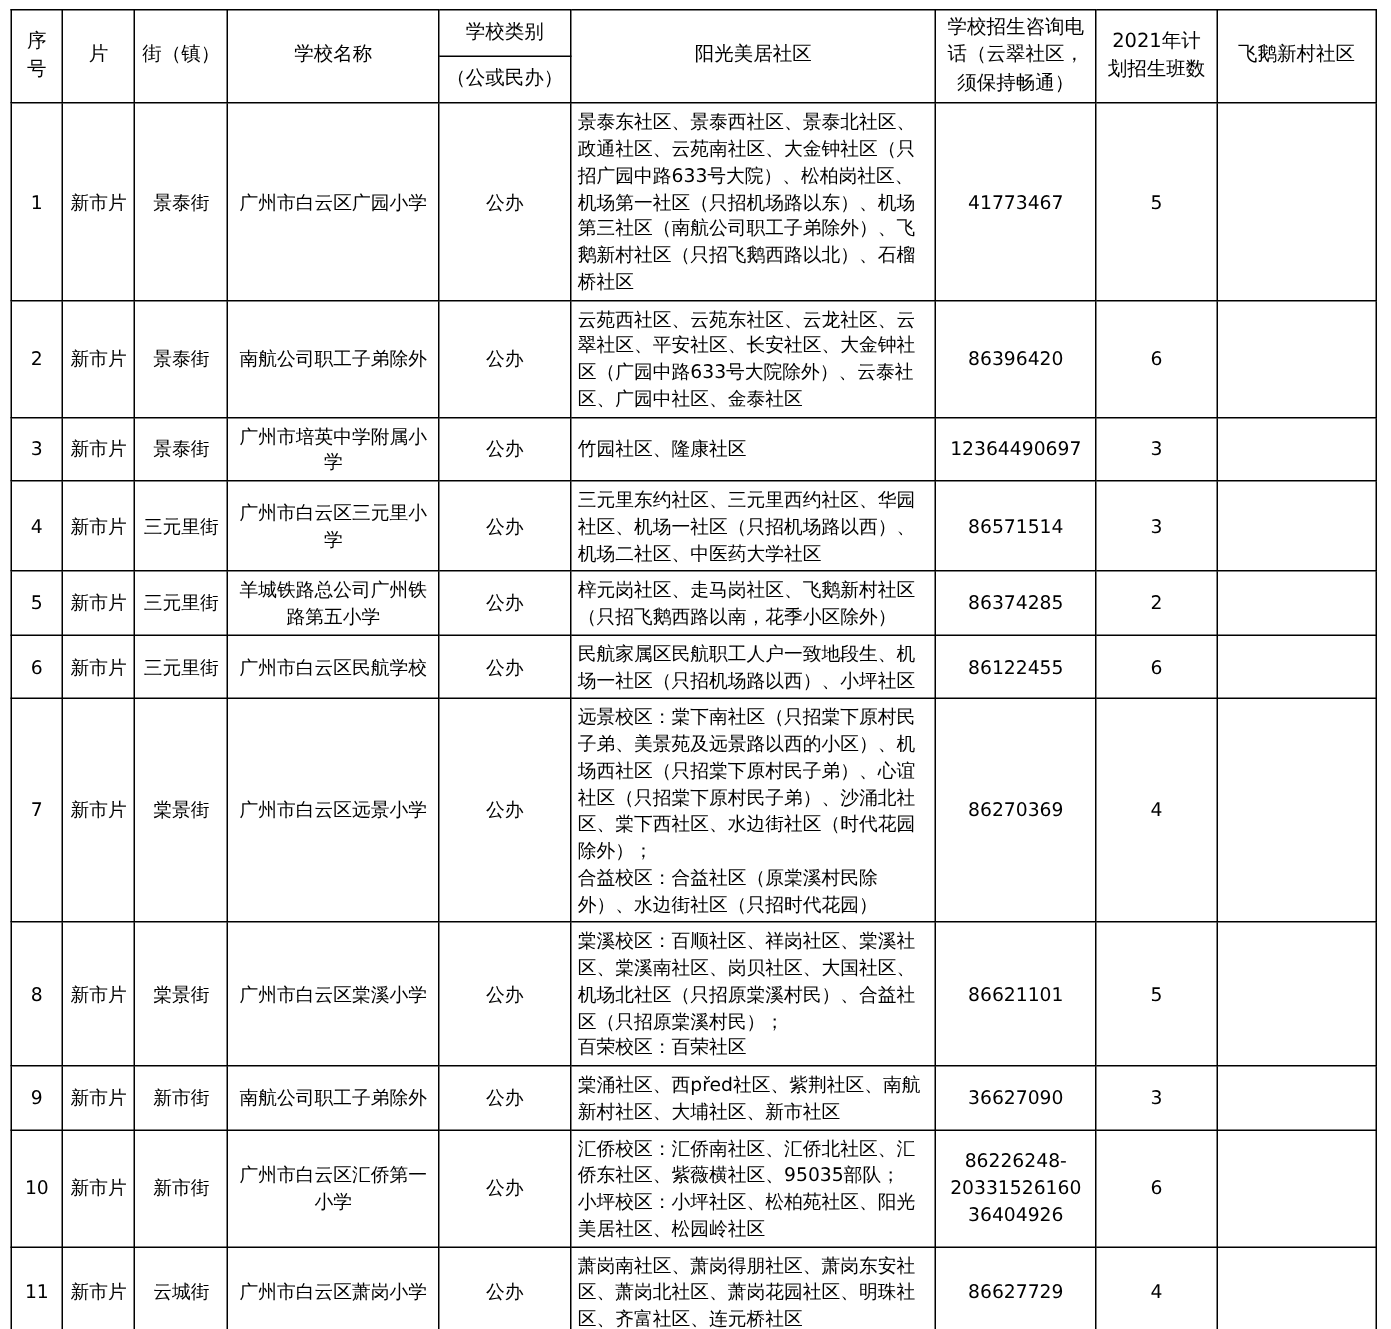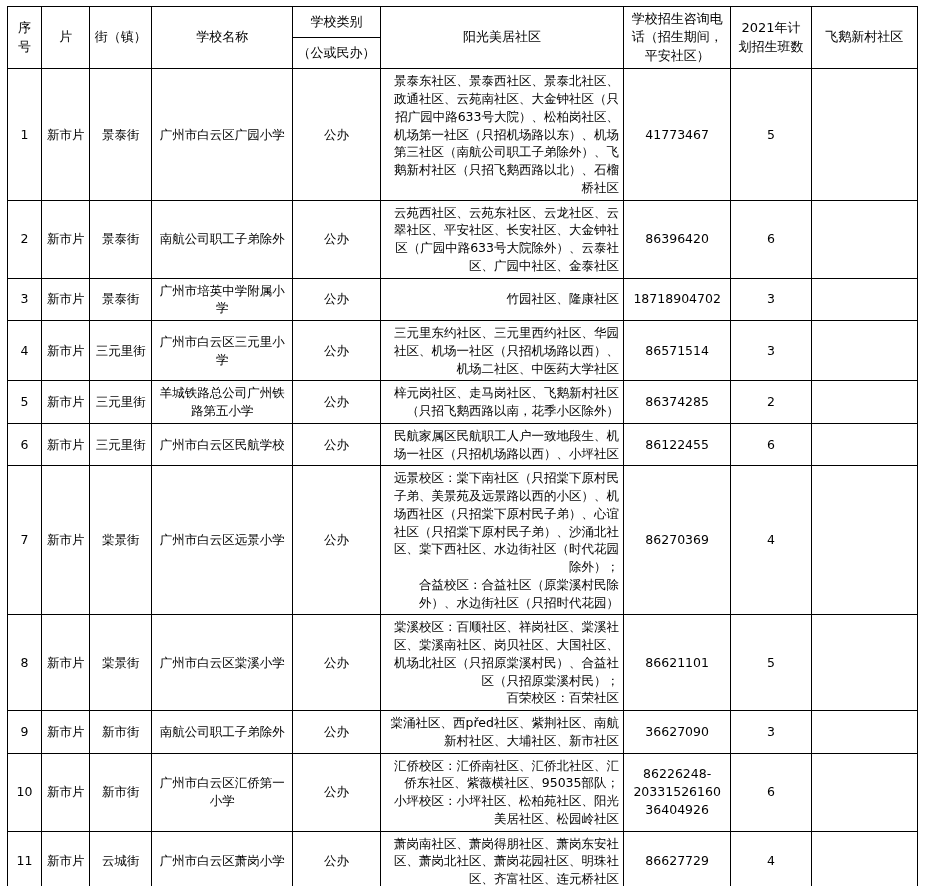--- a/index.html
+++ b/index.html
@@ -40,21 +40,21 @@
   .c-area     { width: 48px;  text-align: center; }
   .c-street   { width: 62px;  text-align: center; }
   .c-school   { width: 140px; text-align: center; }
   .c-type     { width: 88px;  text-align: center; }
   .c-zone     { width: 242px; text-align: left; }
   .c-phone    { width: 107px; text-align: center; }
   .c-class    { width: 80px;  text-align: center; }
   .c-remark   { width: 106px; text-align: center; }
 
   td.zone {
-    text-align: right;
+    text-align: left;
     line-height: 1.5;
   }
   td.center { text-align: center; }
 </style>
 </head>
 <body>
 
 <div class="page">
   <table class="sheet">
     <colgroup>
@@ -69,21 +69,21 @@
         <col class="c-remark">
     </colgroup>
     <thead>
       <tr>
         <th class="hd" rowspan="2">序号</th>
         <th class="hd" rowspan="2">片</th>
         <th class="hd" rowspan="2">街（镇）</th>
         <th class="hd" rowspan="2">学校名称</th>
         <th class="hd">学校类别</th>
         <th class="hd" rowspan="2">阳光美居社区</th>
-        <th class="hd" rowspan="2">学校招生咨询电话（招生期间，平安社区）</th>
+        <th class="hd" rowspan="2">学校招生咨询电话（云翠社区，须保持畅通）</th>
         <th class="hd" rowspan="2">2021年计划招生班数</th>
         <th class="hd" rowspan="2">飞鹅新村社区</th>
       </tr>
       <tr>
         <th class="hd">（公或民办）</th>
       </tr>
     </thead>
     <tbody id="tbody">
         <tr>
           <td class="center">1</td>
@@ -107,21 +107,21 @@
           <td class="center">6</td>
           <td class="center"></td>
         </tr>
         <tr>
           <td class="center">3</td>
           <td class="center">新市片</td>
           <td class="center">景泰街</td>
           <td class="center">广州市培英中学附属小学</td>
           <td class="center">公办</td>
           <td class="zone">竹园社区、隆康社区</td>
-          <td class="center">18718904702</td>
+          <td class="center">12364490697</td>
           <td class="center">3</td>
           <td class="center"></td>
         </tr>
         <tr>
           <td class="center">4</td>
           <td class="center">新市片</td>
           <td class="center">三元里街</td>
           <td class="center">广州市白云区三元里小学</td>
           <td class="center">公办</td>
           <td class="zone">三元里东约社区、三元里西约社区、华园社区、机场一社区（只招机场路以西）、机场二社区、中医药大学社区</td>

